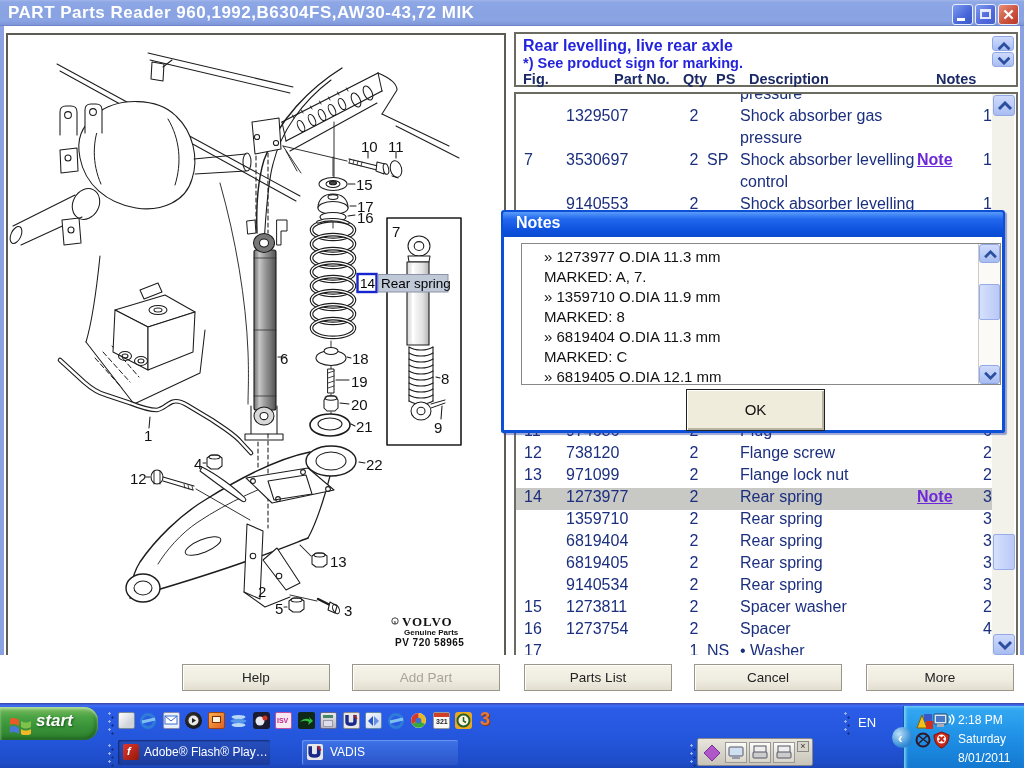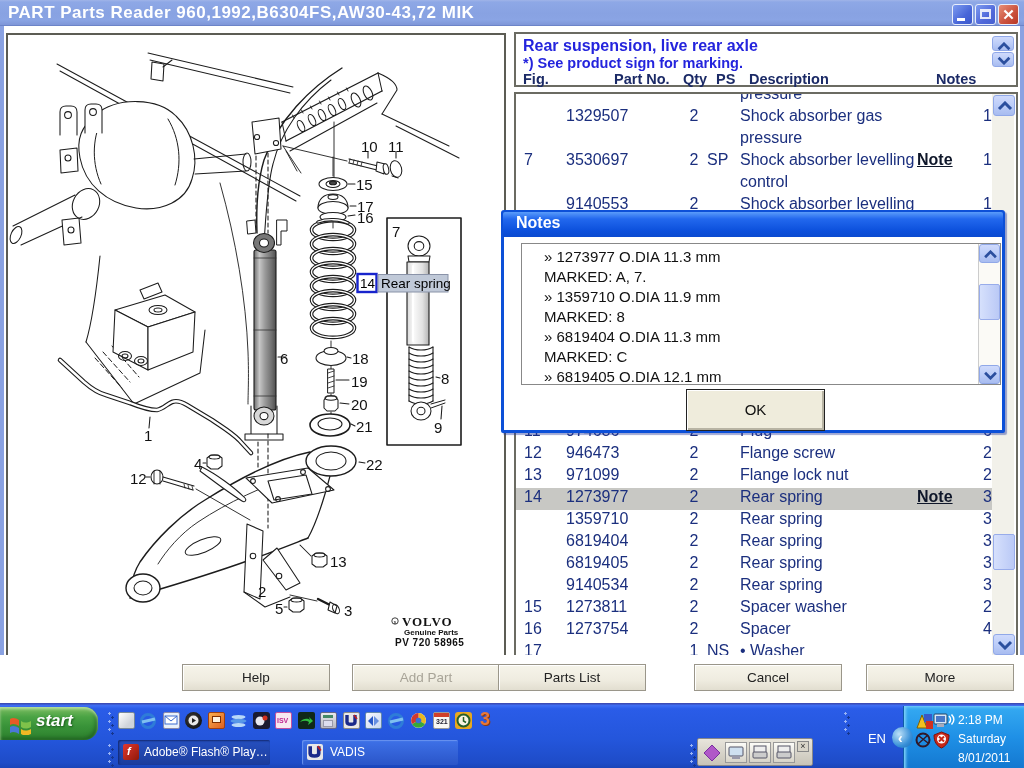--- a/index.html
+++ b/index.html
@@ -37,21 +37,21 @@
 .colhead { top:37px; font-size:14.5px; font-weight:bold; color:#1b2a66; }
 
 
 #tablepanel { left:514px; top:92px; width:504px; height:566px; border:2px solid #6b6b62; background:#fff; overflow:hidden; }
 .row { position:absolute; width:100%; height:22px; font-size:16px; color:#1b2f7e; }
 .cfig  { position:absolute; left:8px; }
 .cpart { position:absolute; left:50px; width:105px; text-align:left; }
 .cqty  { position:absolute; left:172px; width:12px; text-align:center; }
 .cps   { position:absolute; left:191px; }
 .cdesc { position:absolute; left:224px; }
-.cnote { position:absolute; left:401px; color:#0f172a; font-weight:bold; text-decoration:underline; }
+.cnote { position:absolute; left:401px; color:#6d28d9; font-weight:bold; text-decoration:underline; }
 .cnum  { position:absolute; left:444px; width:32px; text-align:right; }
 .hl { background:#c8c8c4; width:476px; }
 
 
 .sbtn { position:absolute; width:22px; height:21px; border-radius:3px;
   background:linear-gradient(180deg,#cfdafc 0%,#bccdf8 50%,#a8bcf0 100%);
   border:1px solid #90a8e8; }
 .sbtn svg { position:absolute; left:3px; top:5px; }
 .strack { position:absolute; width:22px; background:#f2f1ea; }
 .sthumb { position:absolute; width:22px; border-radius:2px;
@@ -356,21 +356,21 @@
 <circle cx="395" cy="621" r="3.2" fill="none" stroke="#111" stroke-width="0.8"></circle>
 <text x="393.5" y="623.5" font-size="4.5px">R</text>
 <text x="402" y="626" font-size="13px" font-weight="bold" letter-spacing="0.9">VOLVO</text>
 <text x="404" y="635" font-size="8px" font-family="Liberation Sans, sans-serif" font-weight="bold">Genuine Parts</text>
 <text x="395" y="646" font-size="10px" font-family="Liberation Sans, sans-serif" font-weight="bold" letter-spacing="0.5">PV 720 58965</text>
 </g>
 </svg>
   </div>
 
   <div id="headpanel" class="abs">
-    <div id="rtitle" class="abs">Rear suspension, live rear axle</div>
+    <div id="rtitle" class="abs">Rear levelling, live rear axle</div>
     <div id="rsub" class="abs">*) See product sign for marking.</div>
     <div class="abs colhead" style="left:7px;">Fig.</div>
     <div class="abs colhead" style="left:98px;">Part No.</div>
     <div class="abs colhead" style="left:167px;">Qty</div>
     <div class="abs colhead" style="left:200px;">PS</div>
     <div class="abs colhead" style="left:233px;">Description</div>
     <div class="abs colhead" style="left:420px;">Notes</div>
     <div class="sbtn" style="left:476px;top:2px;height:15px;">
         <svg width="16" height="9" viewBox="0 0 16 10">
           <path d="M2 8 L8 2 L14 8" fill="none" stroke="#2b4f9e" stroke-width="3"></path>
@@ -416,21 +416,21 @@
       </div>
     <div class="row" style="top:328px;">
         <span class="cfig">11</span>
         <span class="cpart">974686</span>
         <span class="cqty">2</span>
         <span class="cdesc">Plug</span>
         <span class="cnum">6</span>
       </div>
     <div class="row" style="top:350px;">
         <span class="cfig">12</span>
-        <span class="cpart">946473</span>
+        <span class="cpart">738120</span>
         <span class="cqty">2</span>
         <span class="cdesc">Flange screw</span>
         <span class="cnum">2</span>
       </div>
     <div class="row" style="top:372px;">
         <span class="cfig">13</span>
         <span class="cpart">971099</span>
         <span class="cqty">2</span>
         <span class="cdesc">Flange lock nut</span>
         <span class="cnum">2</span>
@@ -518,21 +518,21 @@
           </svg>
         </div>
       <div class="sthumb" style="left:457px;top:40px;height:36px;width:21px;"></div>
     </div>
     <div id="okbtn">OK</div>
   </div>
 
   <div id="btnbar" class="abs">
     <div class="bigbtn" style="left:182px;">Help</div>
     <div class="bigbtn" style="left:352px;color:#a8a498;">Add Part</div>
-    <div class="bigbtn" style="left:498px;">Parts List</div>
+    <div class="bigbtn" style="left:524px;">Parts List</div>
     <div class="bigbtn" style="left:694px;">Cancel</div>
     <div class="bigbtn" style="left:866px;">More</div>
   </div>
 
   <div id="taskbar" class="abs">
     <div id="startbtn" class="abs">
       <svg class="abs" style="left:9px;top:6px;" width="24" height="22" viewBox="0 0 24 22">
         <path d="M1 6 C4 4 7 5 10 7 L10 13 C7 11 4 10 1 12 Z" fill="#e85a28"></path>
         <path d="M12 8 C15 10 18 10 22 8 L22 14 C18 16 15 16 12 14 Z" fill="#7fc24a"></path>
         <path d="M1 14 C4 12 7 13 10 15 L10 21 C7 19 4 18 1 20 Z" fill="#4a78d8"></path>
@@ -638,21 +638,21 @@
             <rect x="4" y="3" width="12" height="7" fill="#eee" stroke="#556"></rect>
             <rect x="3" y="9" width="14" height="6" rx="1" fill="#ccc" stroke="#556"></rect>
           </svg></div>
       <div class="abs" style="left:75px;top:3px;width:22px;height:21px;background:linear-gradient(180deg,#fcfcf8,#d8d4c8);border:1px solid #999;"><svg width="20" height="19" viewBox="0 0 20 19">
             <rect x="4" y="3" width="12" height="7" fill="#eee" stroke="#556"></rect>
             <rect x="3" y="9" width="14" height="6" rx="1" fill="#ccc" stroke="#556"></rect>
           </svg></div>
       <div class="abs" style="left:99px;top:2px;width:12px;height:11px;background:#d8d4c8;border:1px solid #888;font-size:9px;line-height:9px;text-align:center;color:#333;">×</div>
     </div>
 
-    <div class="abs" style="left:858px;top:26px;width:28px;height:20px;color:#fff;font-size:13px;text-align:right;line-height:20px;">EN</div>
+    <div class="abs" style="left:858px;top:10px;width:28px;height:20px;color:#fff;font-size:13px;text-align:left;line-height:20px;">EN</div>
     <div id="tray" class="abs">
       <div class="traytext" style="top:7px;">2:18 PM</div>
       <div class="traytext" style="top:26px;">Saturday</div>
       <div class="traytext" style="top:45px;">8/01/2011</div>
 
       <svg class="abs" style="left:11px;top:6px;" width="18" height="18" viewBox="0 0 18 18">
           <path d="M2 16 L7 3 L12 16 Z" fill="#f0c020" stroke="#806000"></path>
           <rect x="9" y="2" width="8" height="8" fill="#3858c8"></rect>
           <rect x="11" y="9" width="7" height="8" fill="#d03020"></rect>
         </svg>

